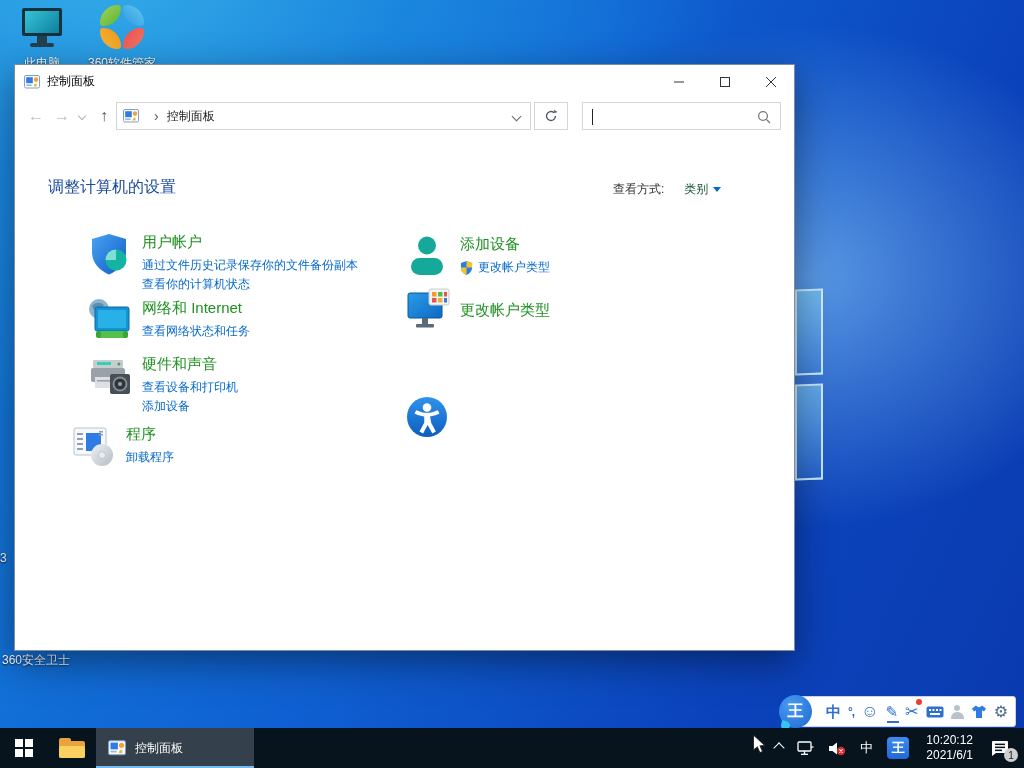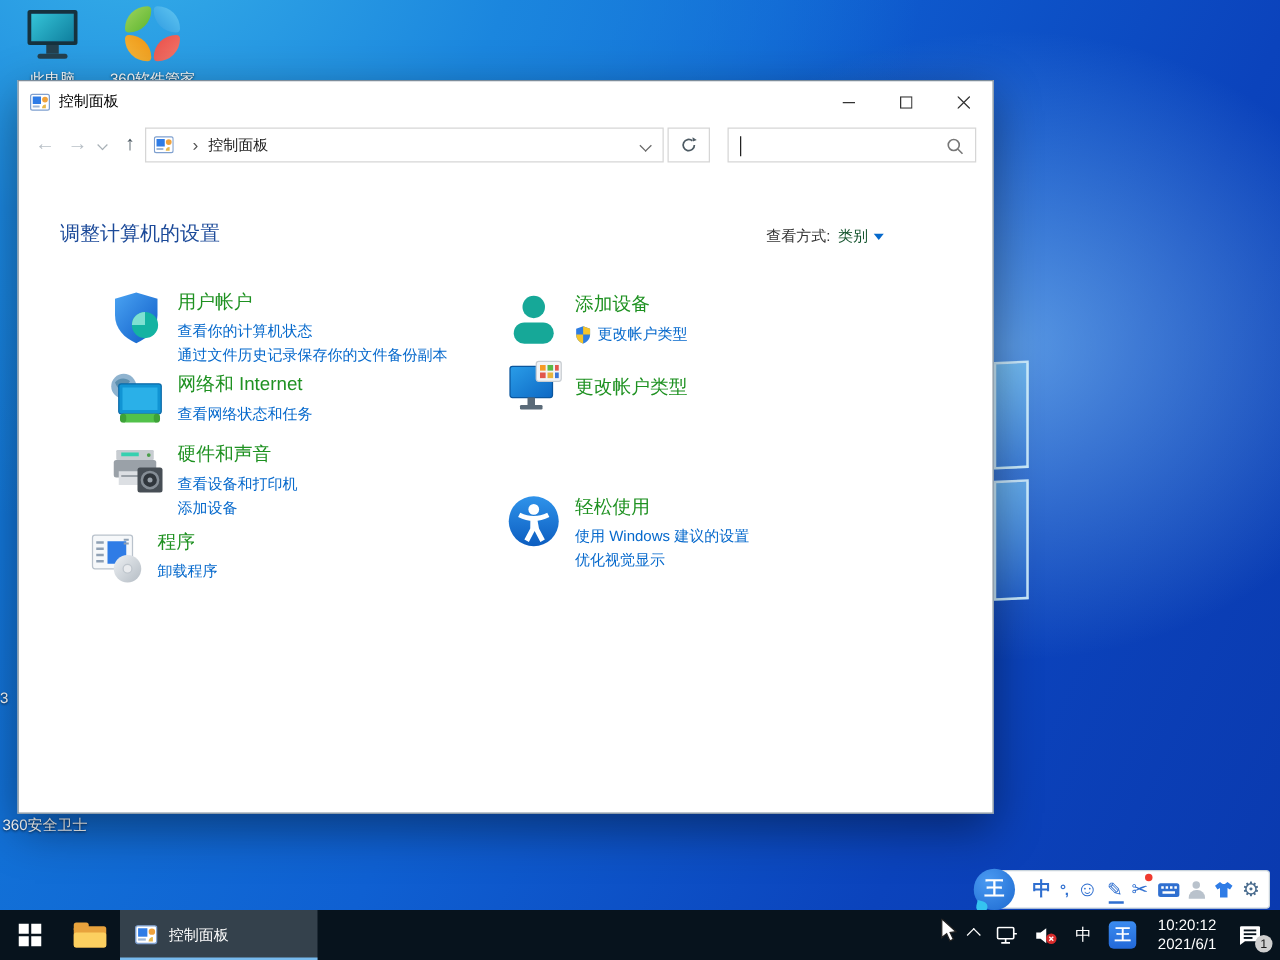--- a/index.html
+++ b/index.html
@@ -43,21 +43,21 @@
 .chev.down{transform:rotate(45deg)}
 .chev.up{transform:rotate(-135deg)}
 .refresh{position:absolute;left:519px;top:4px;width:34px;height:28px;border:1px solid #d6d6d6;display:flex;align-items:center;justify-content:center;background:#fff}
 .search{position:absolute;left:567px;top:4px;width:199px;height:28px;border:1px solid #d6d6d6;background:#fff}
 .caret{position:absolute;left:9px;top:6px;width:1px;height:16px;background:#222}
 .mag{position:absolute;right:9px;top:7px}
 .menubar{position:absolute;top:69px;left:0;right:0;height:27px;display:flex;align-items:center;padding-left:8px;border-bottom:1px solid #ececec;font-size:12px;color:#1a1a1a}
 .menu-item{padding:0 14px 0 14px}
 .menu-item:first-child{padding-left:14px}
 .heading{position:absolute;left:33px;top:112px;font-size:16px;color:#1c4a99}
-.viewby{position:absolute;top:116px;left:598px;font-size:12px;color:#333;display:flex;align-items:flex-start;gap:6px}
+.viewby{position:absolute;top:116px;left:598px;font-size:12px;color:#333;display:flex;align-items:flex-start;gap:20px}
 .viewby a{color:#14532d;text-decoration:none;display:flex;align-items:center;gap:5px}
 .tri-down{width:0;height:0;border-left:4px solid transparent;border-right:4px solid transparent;border-top:5px solid #0669cc}
 .cat{position:absolute;display:flex;gap:9px}
 .cat-icon{width:46px;height:46px;flex:none}
 .cat-text{padding-top:1px}
 .cat-title{display:block;font-size:15px;color:#1e9121;text-decoration:none;line-height:20px;margin-bottom:4px}
 .cat-link{display:block;font-size:12px;color:#0669cc;text-decoration:none;line-height:19px}
 .cat.center .cat-text{padding-top:13px}
 .uac-row{display:flex;align-items:center;gap:5px;line-height:19px}
 
@@ -209,22 +209,22 @@
               <stop offset="0" stop-color="#4aa3f2"></stop>
               <stop offset="1" stop-color="#0e5cc8"></stop>
             </linearGradient>
           </defs>
         <path d="M22 3l17 5v13c0 11-7.5 18.5-17 22.5C12.5 39.5 5 32 5 21V8z" fill="url(#shg)"></path>
         <circle cx="29" cy="29" r="10.5" fill="#14b3a2"></circle>
         <path d="M29 18.5A10.5 10.5 0 0 0 18.5 29H29z" fill="#7fe0d2"></path>
       </svg>
       <div class="cat-text">
         <a class="cat-title" href="#">用户帐户</a>
+        <a class="cat-link" href="#">通过文件历史记录保存你的文件备份副本</a>
         <a class="cat-link" href="#">查看你的计算机状态</a>
-        <a class="cat-link" href="#">通过文件历史记录保存你的文件备份副本</a>
       </div>
     </div>
 
     <div class="cat" style="left:72px;top:232px">
       <svg class="cat-icon" viewBox="0 0 46 46">
         <circle cx="12" cy="12" r="10" fill="#8fb3cf"></circle>
         <path d="M5 9c3-4 9-4 12-1-2 3-4 3-6 5s-4 1-6-4z" fill="#5d8fae"></path>
         <path d="M14 18c2-1 4-2 5-4" stroke="#5d8fae" stroke-width="2" fill="none"></path>
         <rect x="8" y="10" width="34" height="24" rx="2" fill="#1194d4" stroke="#0c6aa8"></rect>
         <rect x="11" y="13" width="28" height="18" fill="#2ab0e8"></rect>
@@ -331,25 +331,20 @@
             <linearGradient id="eg" x1="0" y1="0" x2="0" y2="1">
               <stop offset="0" stop-color="#2f93ea"></stop>
               <stop offset="1" stop-color="#0c5dc0"></stop>
             </linearGradient>
           </defs>
         <circle cx="22" cy="22" r="20" fill="url(#eg)"></circle>
         <circle cx="22" cy="12.5" r="4.3" fill="#fff"></circle>
         <path d="M9.5 18.5c8.5 4.2 16.5 4.2 25 0l-1.7-3.3c-7.3 3.4-14.3 3.4-21.6 0z" fill="#fff"></path>
         <path d="M19.3 19.5h5.4l1.5 8.3 4.7 8.8-3.6 2-4.6-8.7-4.6 8.7-3.6-2 4.7-8.8z" fill="#fff"></path>
       </svg>
-      <div class="cat-text">
-        <a class="cat-title" href="#">轻松使用</a>
-        <a class="cat-link" href="#">使用 Windows 建议的设置</a>
-        <a class="cat-link" href="#">优化视觉显示</a>
-      </div>
     </div>
 
   </div>
 
   <div class="imebar">
     <div class="ime-bubble">王</div>
     <span class="ime-glyph bold">中</span>
     <span class="ime-glyph bold" style="font-size:12px;letter-spacing:-1px">°,</span>
     <span class="ime-glyph" style="font-size:17px">☺</span>
     <span class="ime-pencil">✎</span>

